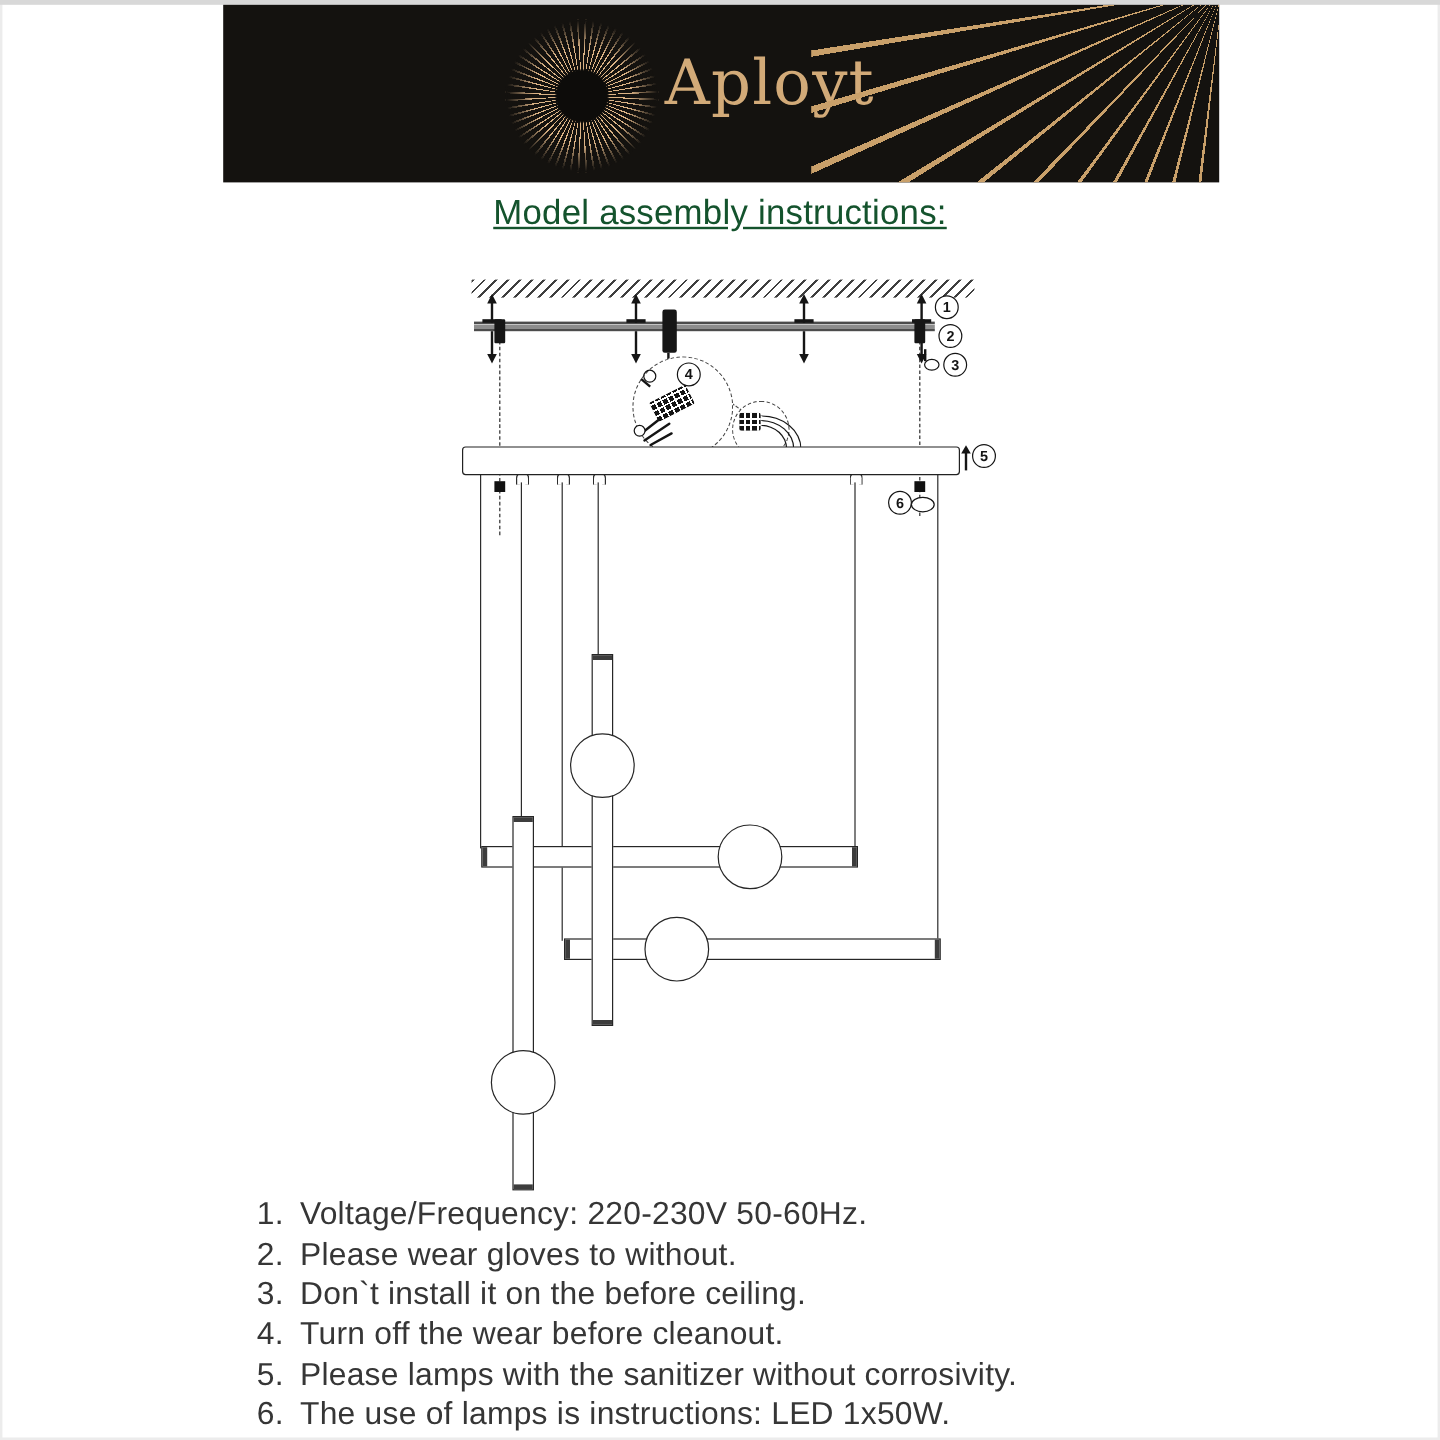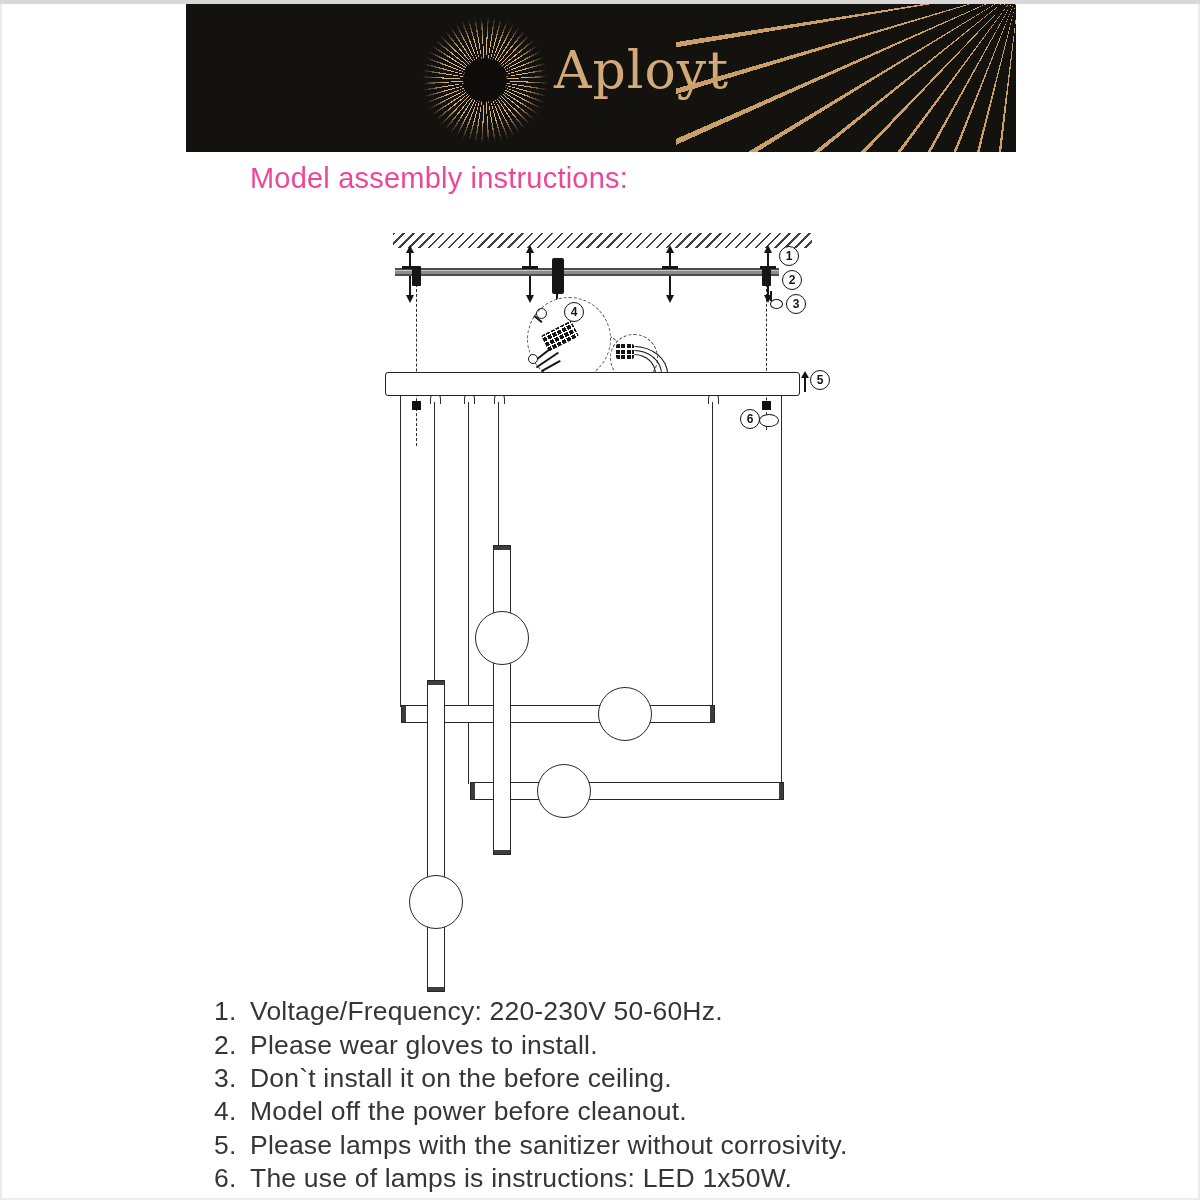--- a/index.html
+++ b/index.html
@@ -13,21 +13,21 @@
   .sunburst{position:absolute;left:235px;top:12px;width:128px;height:128px;border-radius:50%;
     background:
       radial-gradient(circle,#0d0c0a 0 21px,rgba(13,12,10,0) 23px 40px,rgba(20,18,15,.65) 54px,#14120f 63px),
       repeating-conic-gradient(from 2deg,#dcb486 0deg 1.5deg,rgba(20,18,15,0) 1.5deg 6deg);}
   .brand-name{position:absolute;left:368px;top:36px;font-family:"DejaVu Serif",serif;
     font-size:52px;font-weight:400;color:#d2aa78;letter-spacing:1px;}
   .rays{position:absolute;right:0;top:0;width:340px;height:148px;
     background:repeating-conic-gradient(from 179deg at 101% -10%,#c9a06a 0deg 0.85deg,rgba(20,18,15,0) 0.85deg 7.4deg);}
 
   
-  .title-block{position:absolute;left:250px;top:162px;width:700px;text-align:left;color:#ec4899;}
+  .title-block{position:absolute;left:250px;top:162px;width:700px;text-align:center;color:#14532d;text-decoration:underline;}
   .title-line{font-size:29px;line-height:33px;font-weight:bold;letter-spacing:.2px;font-weight:500;}
 
   
   .hatch{left:393px;top:233px;width:419px;height:15px;
     background:repeating-linear-gradient(135deg,#3f3f3f 0 1.7px,rgba(0,0,0,0) 1.7px 7px);}
   .mbar{left:395px;top:268px;width:384px;height:8px;
     background:linear-gradient(180deg,#4c4c4c 0 2px,#c4c4c4 2px 3px,#8d8d8d 3px 6px,#4c4c4c 6px 8px);}
   .screw{width:10px;height:58px;top:245px;}
   .screw .tri-up{position:absolute;left:1px;top:0;width:0;height:0;border-left:4px solid transparent;border-right:4px solid transparent;border-bottom:8px solid #151515;}
   .screw .stem-a{position:absolute;left:4px;top:7px;width:2.2px;height:17px;background:#151515;}
@@ -184,29 +184,29 @@
     <div class="abs sphere" style="left:409px;top:875px;"></div>
   </div>
 
   <div class="inst">
     <div class="inst-row">
       <span class="inst-num">1.</span>
       <span class="inst-txt">Voltage/Frequency: 220-230V 50-60Hz.</span>
     </div>
     <div class="inst-row">
       <span class="inst-num">2.</span>
-      <span class="inst-txt">Please wear gloves to install.</span>
+      <span class="inst-txt">Please wear gloves to without.</span>
     </div>
     <div class="inst-row">
       <span class="inst-num">3.</span>
       <span class="inst-txt">Don`t install it on the before ceiling.</span>
     </div>
     <div class="inst-row">
       <span class="inst-num">4.</span>
-      <span class="inst-txt">Model off the power before cleanout.</span>
+      <span class="inst-txt">Turn off the wear before cleanout.</span>
     </div>
     <div class="inst-row">
       <span class="inst-num">5.</span>
       <span class="inst-txt">Please lamps with the sanitizer without corrosivity.</span>
     </div>
     <div class="inst-row">
       <span class="inst-num">6.</span>
       <span class="inst-txt">The use of lamps is instructions: LED 1x50W.</span>
     </div>
   </div>

